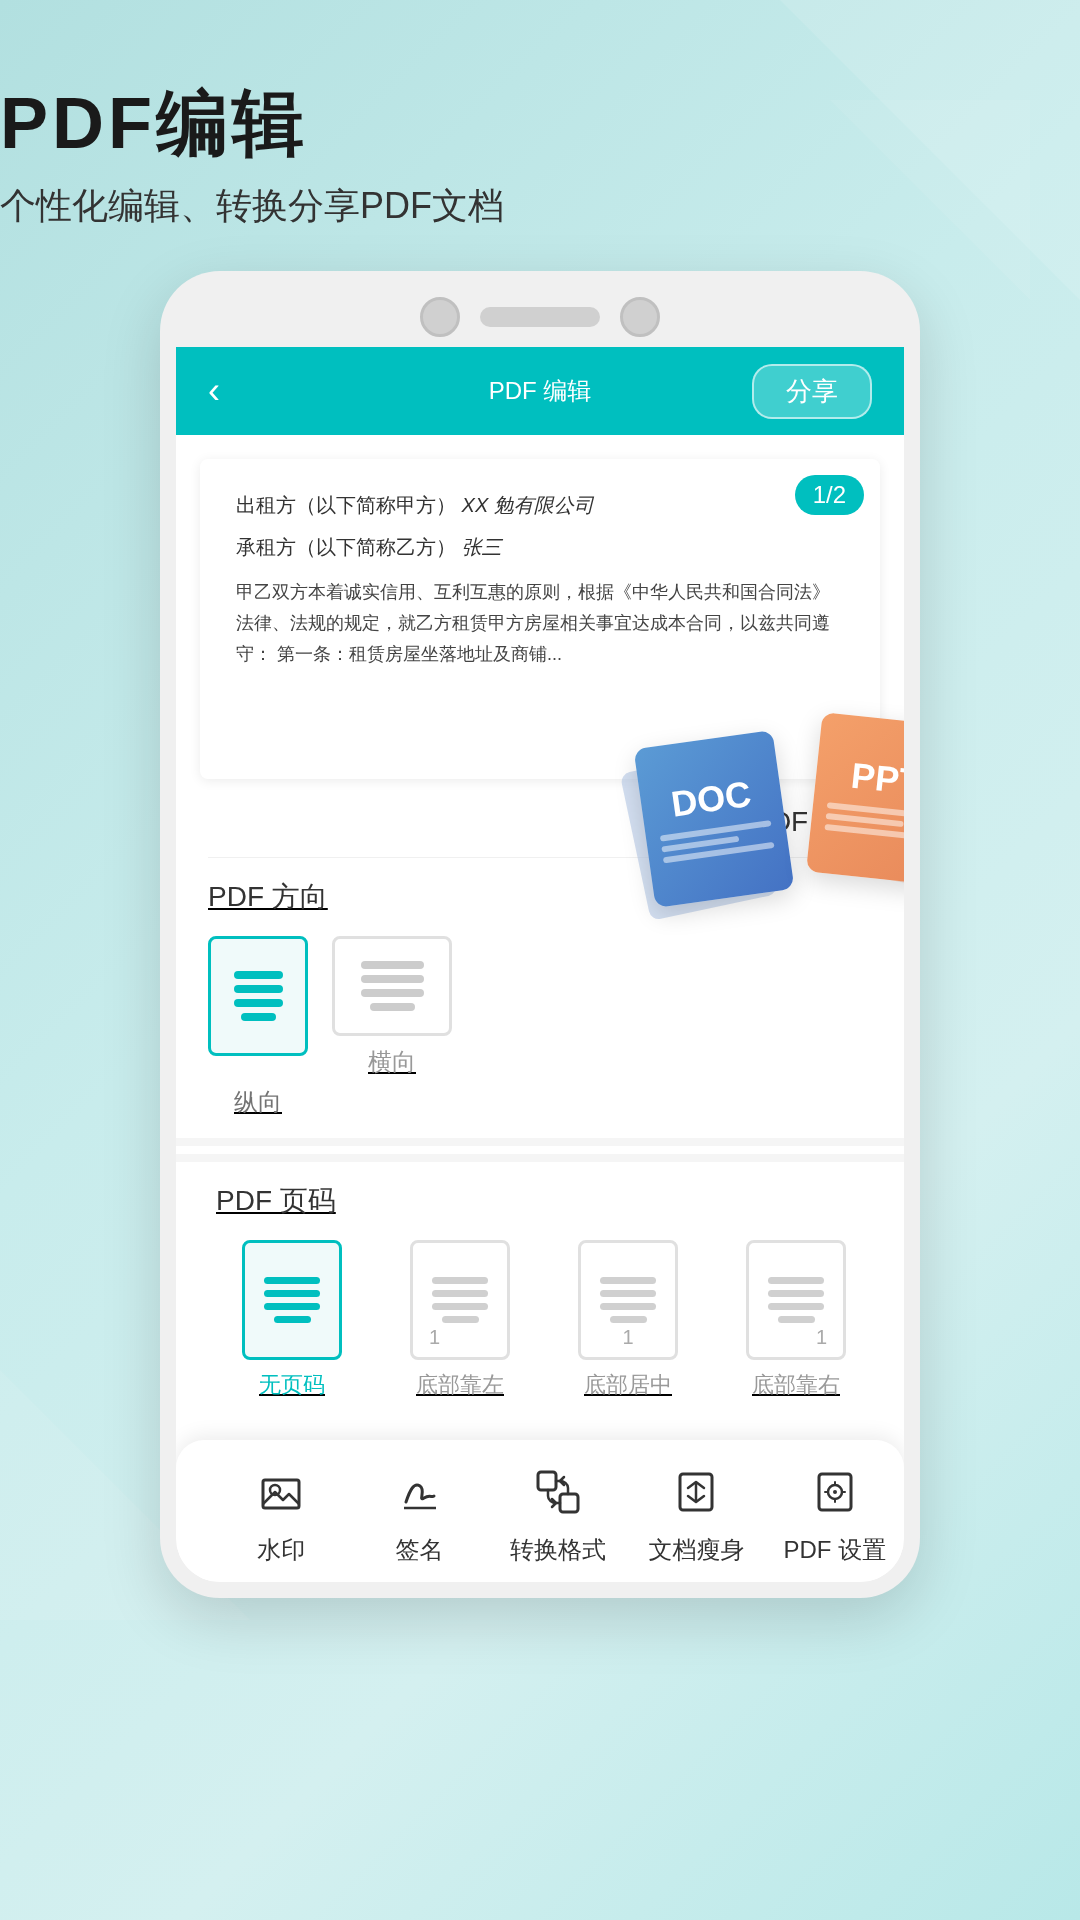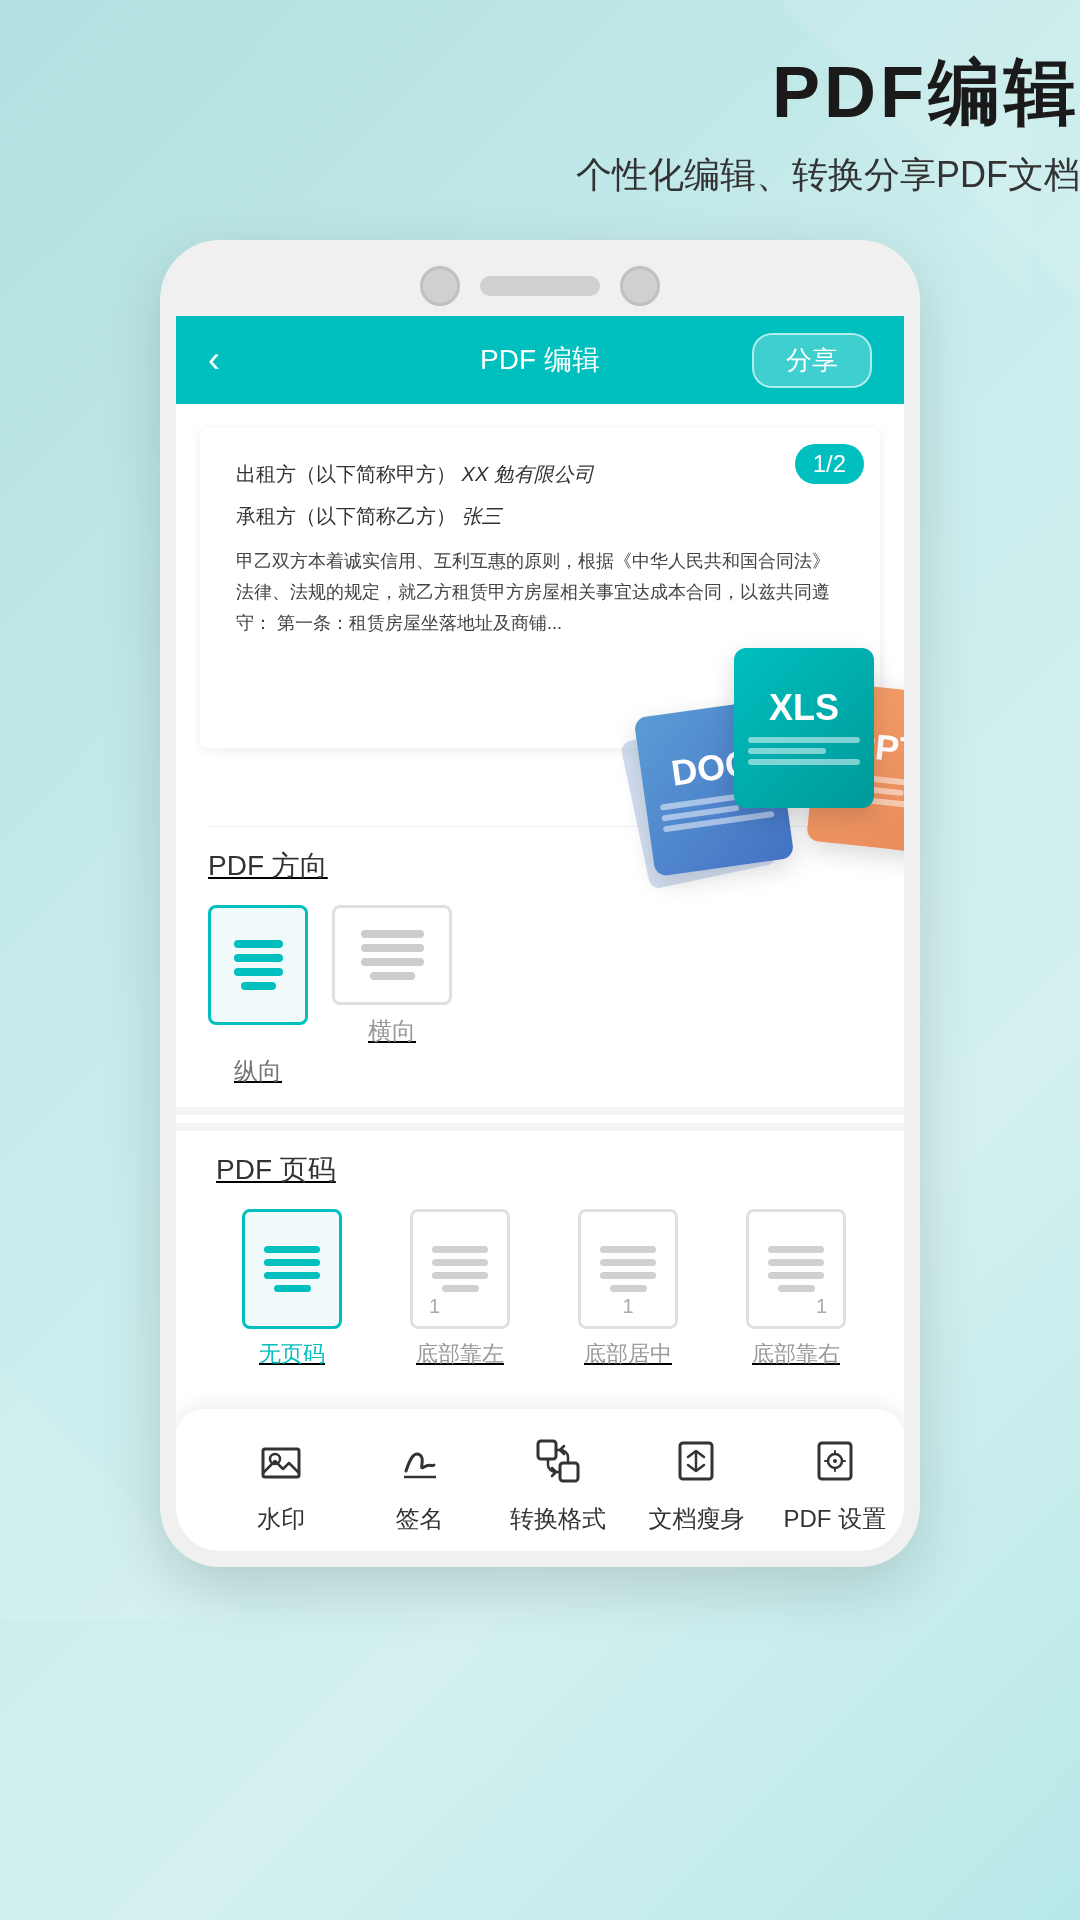--- a/index.html
+++ b/index.html
@@ -31,22 +31,22 @@
     }
     .bg-tri-3 {
       bottom: 300px; left: 0;
       width: 0; height: 0;
       border-right: 250px solid transparent;
       border-bottom: 250px solid rgba(255,255,255,0.3);
     }
 
     
     .header-section {
-      text-align: right;
-      padding-top: 49px;
+      text-align: left;
+      padding-top: 80px;
       padding-bottom: 40px;
       position: relative;
       z-index: 2;
     }
     .main-title {
       font-size: 72px;
       font-weight: 900;
       color: #1a1a1a;
       letter-spacing: 4px;
       line-height: 1.2;
@@ -112,21 +112,21 @@
       color: white;
       font-size: 36px;
       font-weight: 300;
       cursor: pointer;
     }
     .app-title {
       position: absolute;
       left: 50%;
       transform: translateX(-50%);
       color: white;
-      font-size: 28px;
+      font-size: 24px;
       font-weight: 500;
     }
     .share-btn {
       margin-left: auto;
       background: rgba(255,255,255,0.25);
       color: white;
       border: 2px solid rgba(255,255,255,0.6);
       border-radius: 20px;
       padding: 8px 32px;
       font-size: 26px;
@@ -461,28 +461,20 @@
           </div>
           <div class="doc-text-block">甲乙双方本着诚实信用、互利互惠的原则，根据《中华人民共和国合同法》法律、法规的规定，就乙方租赁甲方房屋相关事宜达成本合同，以兹共同遵守：
 第一条：租赁房屋坐落地址及商铺...</div>
         </div>
 
         <div class="file-formats-container">
           <div class="file-back-doc"></div>
           <div class="file-back-ppt"></div>
           <div class="file-card file-card-doc">
             <div class="file-label">DOC</div>
-            <div class="file-lines">
-              <div class="file-line-white"></div>
-              <div class="file-line-white short"></div>
-              <div class="file-line-white"></div>
-            </div>
-          </div>
-          <div class="file-card file-card-xls">
-            <div class="file-label">XLS</div>
             <div class="file-lines">
               <div class="file-line-white"></div>
               <div class="file-line-white short"></div>
               <div class="file-line-white"></div>
             </div>
           </div>
           <div class="file-card file-card-ppt">
             <div class="file-label">PPT</div>
             <div class="file-lines">
               <div class="file-line-white"></div>

